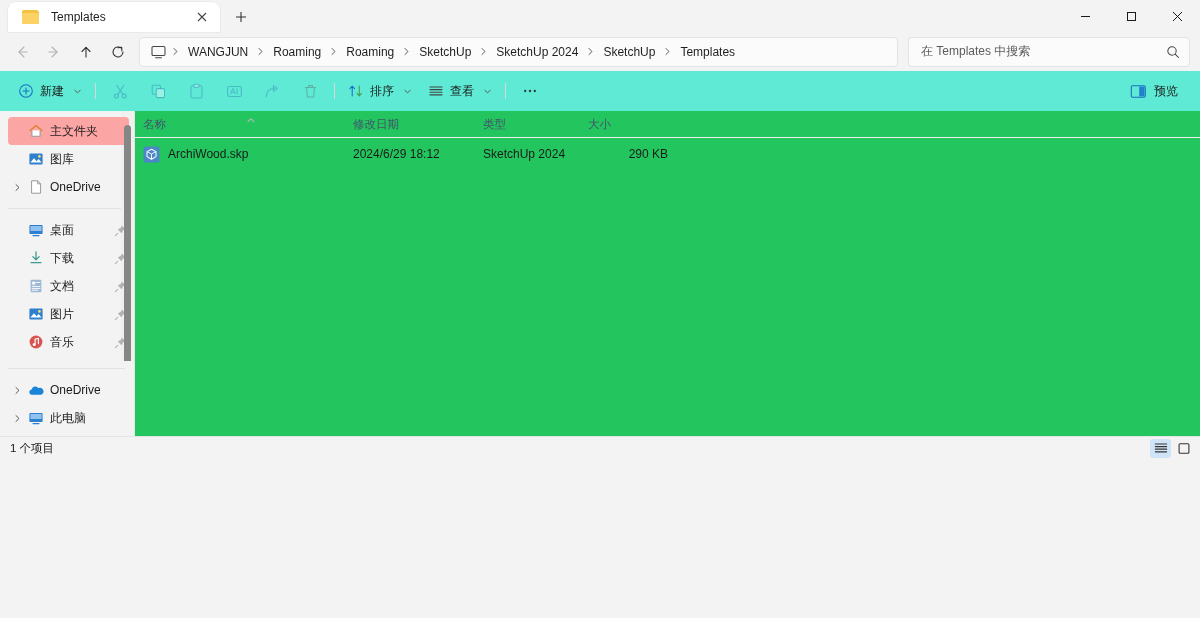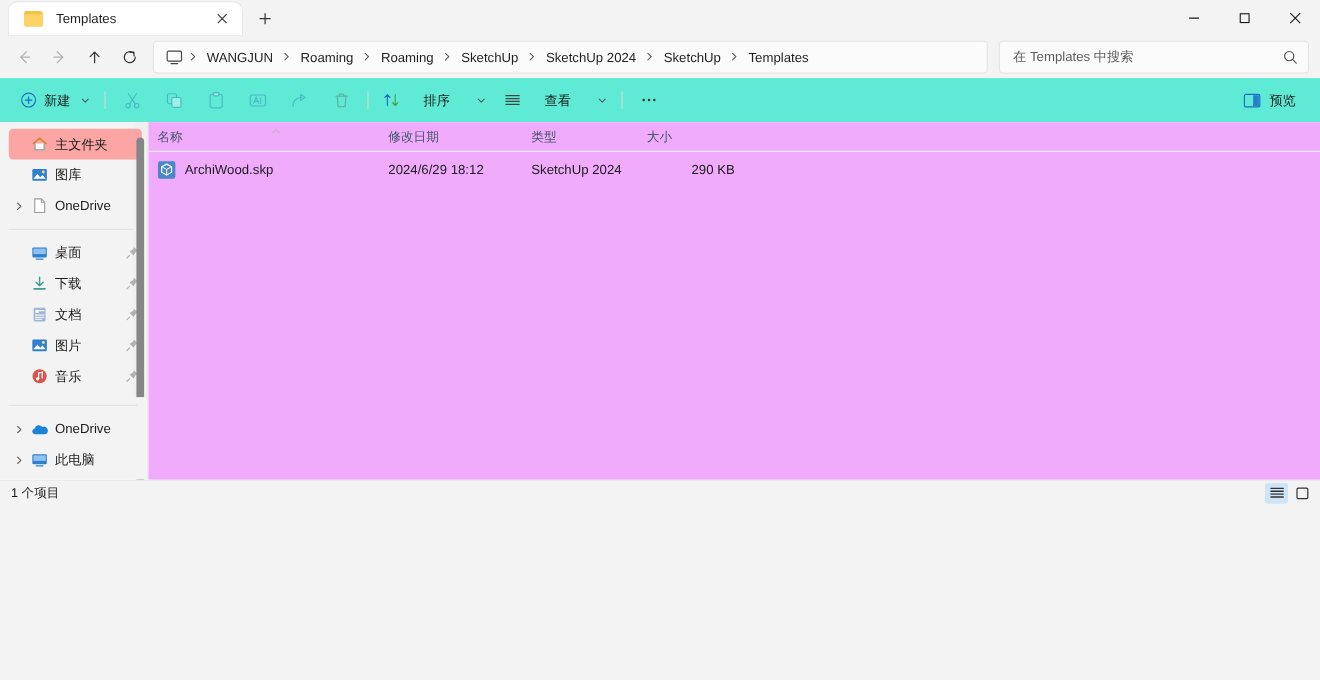--- a/index.html
+++ b/index.html
@@ -95,21 +95,21 @@
   .cb-new .plus-circle { width: 16px; height: 16px; flex: none; }
   .cb-label { font-size: 12px; color: #1b1b1b; white-space: nowrap; }
   .chev-sm { margin-left: 3px; display: flex; align-items: center; }
   .cb-icon {
     width: 38px; height: 30px; border-radius: 4px; display: flex;
     align-items: center; justify-content: center; flex: none;
   }
   .cb-icon.disabled { opacity: 0.38; }
   .cb-sep { width: 1px; height: 16px; background: #d8d8d8; margin: 0 5px; flex: none; }
   .cb-text-btn {
-    height: 28px; display: flex; align-items: center; gap: 21px;
+    height: 28px; display: flex; align-items: center; gap: 6px;
     padding: 0 8px; border-radius: 4px;
   }
   .cb-spacer { flex: 1; }
   .cb-preview {
     height: 28px; display: flex; align-items: center; gap: 7px;
     padding: 0 10px; border-radius: 4px; margin-right: 4px;
   }
 
   
   .body { flex: 1; display: flex; background: #ffffff; min-height: 0; position: relative; }
@@ -134,21 +134,21 @@
   .nav-sep { height: 1px; background: #e2e2e2; margin: 7px 10px 7px 8px; }
   .sb-scroll {
     position: absolute; right: 4px; top: 14px; width: 7px; height: 352px;
     background: #868686; border-radius: 4px;
   }
   .sb-track { position: absolute; right: 0; top: 0; width: 14px; height: 100%; background: #f0f0f0; }
   .sidebar-bottom { position: absolute; left: 0; bottom: 0; width: 135px; background: #f3f3f3; padding-bottom: 4px; }
   .sidebar-divider { position: absolute; right: 0; top: 0; bottom: 0; width: 1px; background: #e4e4e4; }
 
   
-  .filelist { flex: 1; background: #f0abfc; display: flex; flex-direction: column; min-width: 0; position: relative; }
+  .filelist { flex: 1; background: #22c55e; display: flex; flex-direction: column; min-width: 0; position: relative; }
   .col-headers {
     height: 27px; display: flex; align-items: center; border-bottom: 1px solid #ededed;
     position: relative; flex: none;
   }
   .col-h { font-size: 11.5px; color: #42556b; padding-left: 8px; white-space: nowrap; }
   .sort-caret { position: absolute; top: -1px; width: 14px; height: 10px; }
   .rows { flex: 1; overflow: hidden; }
   .frow { height: 28px; display: flex; align-items: center; margin-top: 2px; }
   .fcell { font-size: 12px; color: #1b1b1b; padding-left: 8px; display: flex; align-items: center; white-space: nowrap; }
   .fcell.num { justify-content: flex-end; padding-right: 12px; padding-left: 0; }

